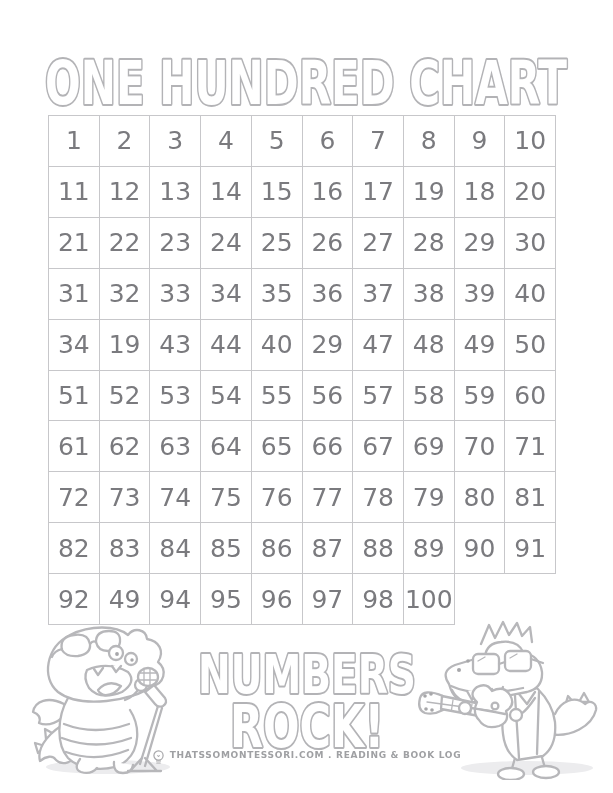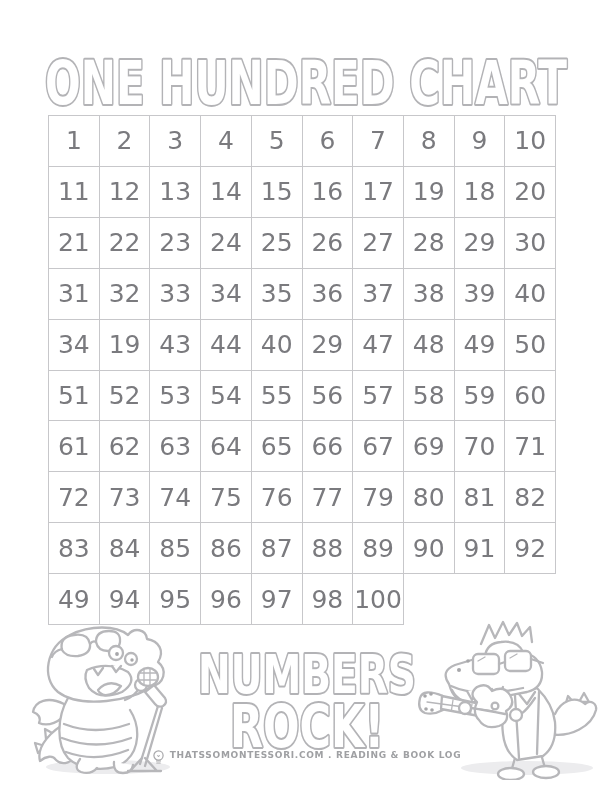--- a/index.html
+++ b/index.html
@@ -119,20 +119,21 @@
       <div class="cell">67</div>
       <div class="cell">69</div>
       <div class="cell">70</div>
       <div class="cell">71</div>
       <div class="cell">72</div>
       <div class="cell">73</div>
       <div class="cell">74</div>
       <div class="cell">75</div>
       <div class="cell">76</div>
       <div class="cell">77</div>
+      <div class="cell">78</div>
       <div class="cell">79</div>
       <div class="cell">80</div>
       <div class="cell">81</div>
       <div class="cell">82</div>
       <div class="cell">83</div>
       <div class="cell">84</div>
       <div class="cell">85</div>
       <div class="cell">86</div>
       <div class="cell">87</div>
       <div class="cell">88</div>

